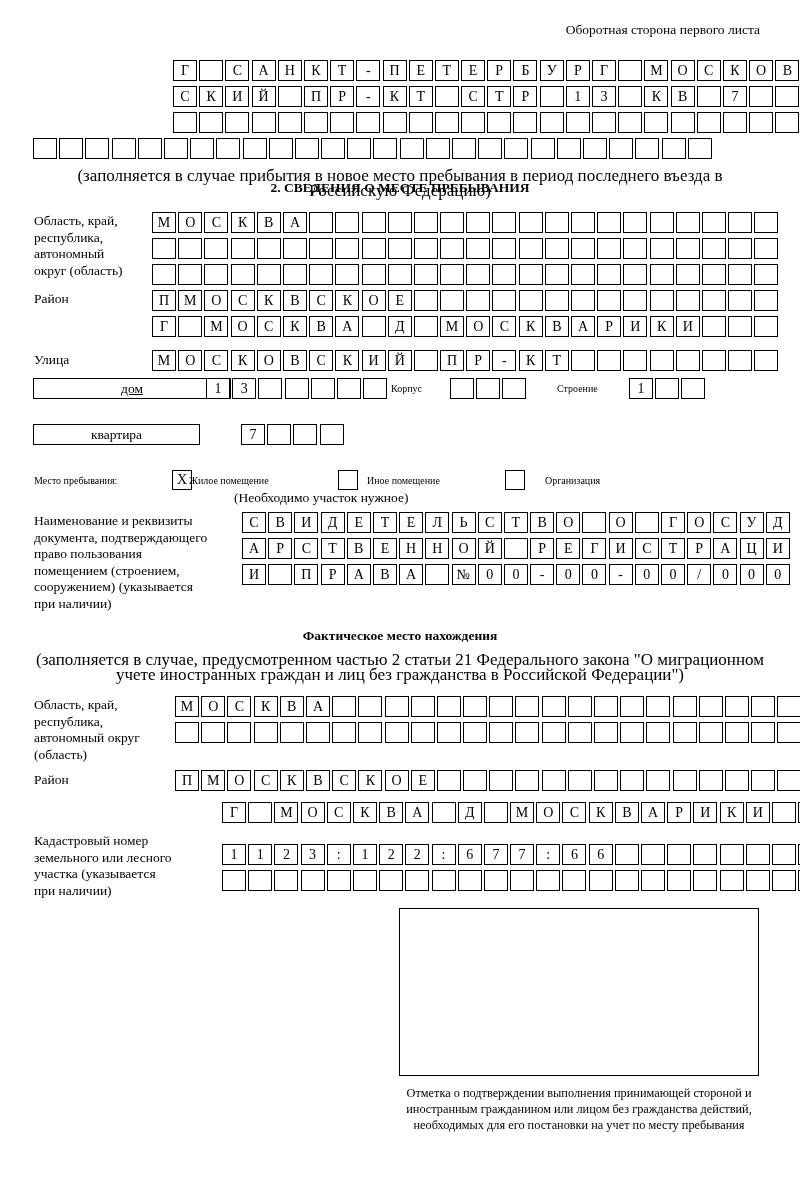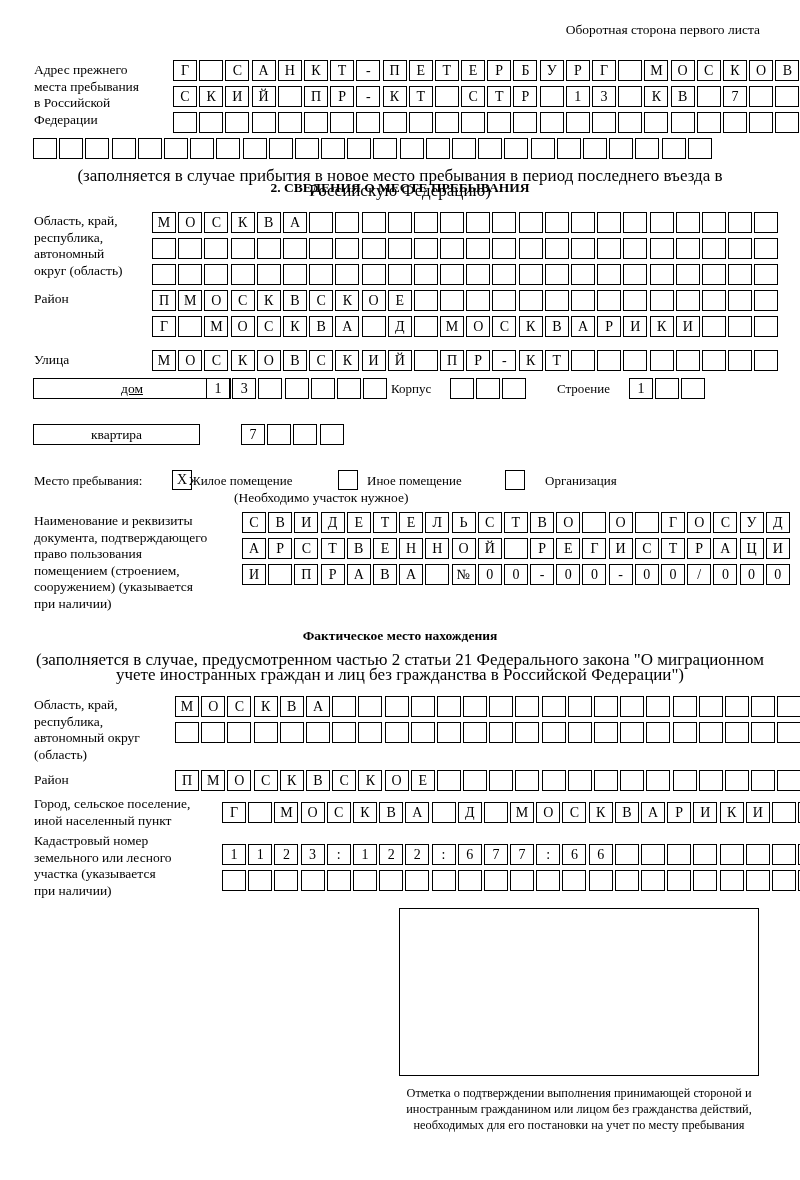--- a/index.html
+++ b/index.html
@@ -69,21 +69,21 @@
     border: 1px solid #000;
     box-sizing: border-box;
     height: 21px;
     text-align: center;
     font-size: 13.5px;
     line-height: 19px;
     margin-right: 2.2px;
   }
   .inline-label {
     position: absolute;
-    font-size: 13px;
+    font-size: 10px;
     line-height: 21px;
   }
   .check-cell {
     width: 20px;
     height: 20px;
     border: 1px solid #000;
     box-sizing: border-box;
     display: inline-block;
     text-align: center;
     font-size: 14px;
@@ -103,24 +103,20 @@
     text-align: center;
   }
 </style>
 </head>
 <body>
 
 <div class="page">
 
   <div class="hdr-right">Оборотная сторона первого листа</div>
 
-  <div class="lbl" style="left:34px; top:62px; width:140px;">Адрес прежнего
-места пребывания
-в Российской
-Федерации</div>
 
   <div class="row" id="prev-row-0" style="left:173px; top:60px;">
       <div class="cell">Г</div>
       <div class="cell"></div>
       <div class="cell">С</div>
       <div class="cell">А</div>
       <div class="cell">Н</div>
       <div class="cell">К</div>
       <div class="cell">Т</div>
       <div class="cell">-</div>
@@ -592,22 +588,20 @@
       <div class="cell"></div>
       <div class="cell"></div>
       <div class="cell"></div>
       <div class="cell"></div>
       <div class="cell"></div>
       <div class="cell"></div>
       <div class="cell"></div>
       <div class="cell"></div>
     </div>
 
-  <div class="lbl" style="left:34px; top:796px; width:160px;">Город, сельское поселение,
-иной населенный пункт</div>
   <div class="row" id="al-city" style="left:222px; top:802px;">
       <div class="cell">Г</div>
       <div class="cell"></div>
       <div class="cell">М</div>
       <div class="cell">О</div>
       <div class="cell">С</div>
       <div class="cell">К</div>
       <div class="cell">В</div>
       <div class="cell">А</div>
       <div class="cell"></div>

